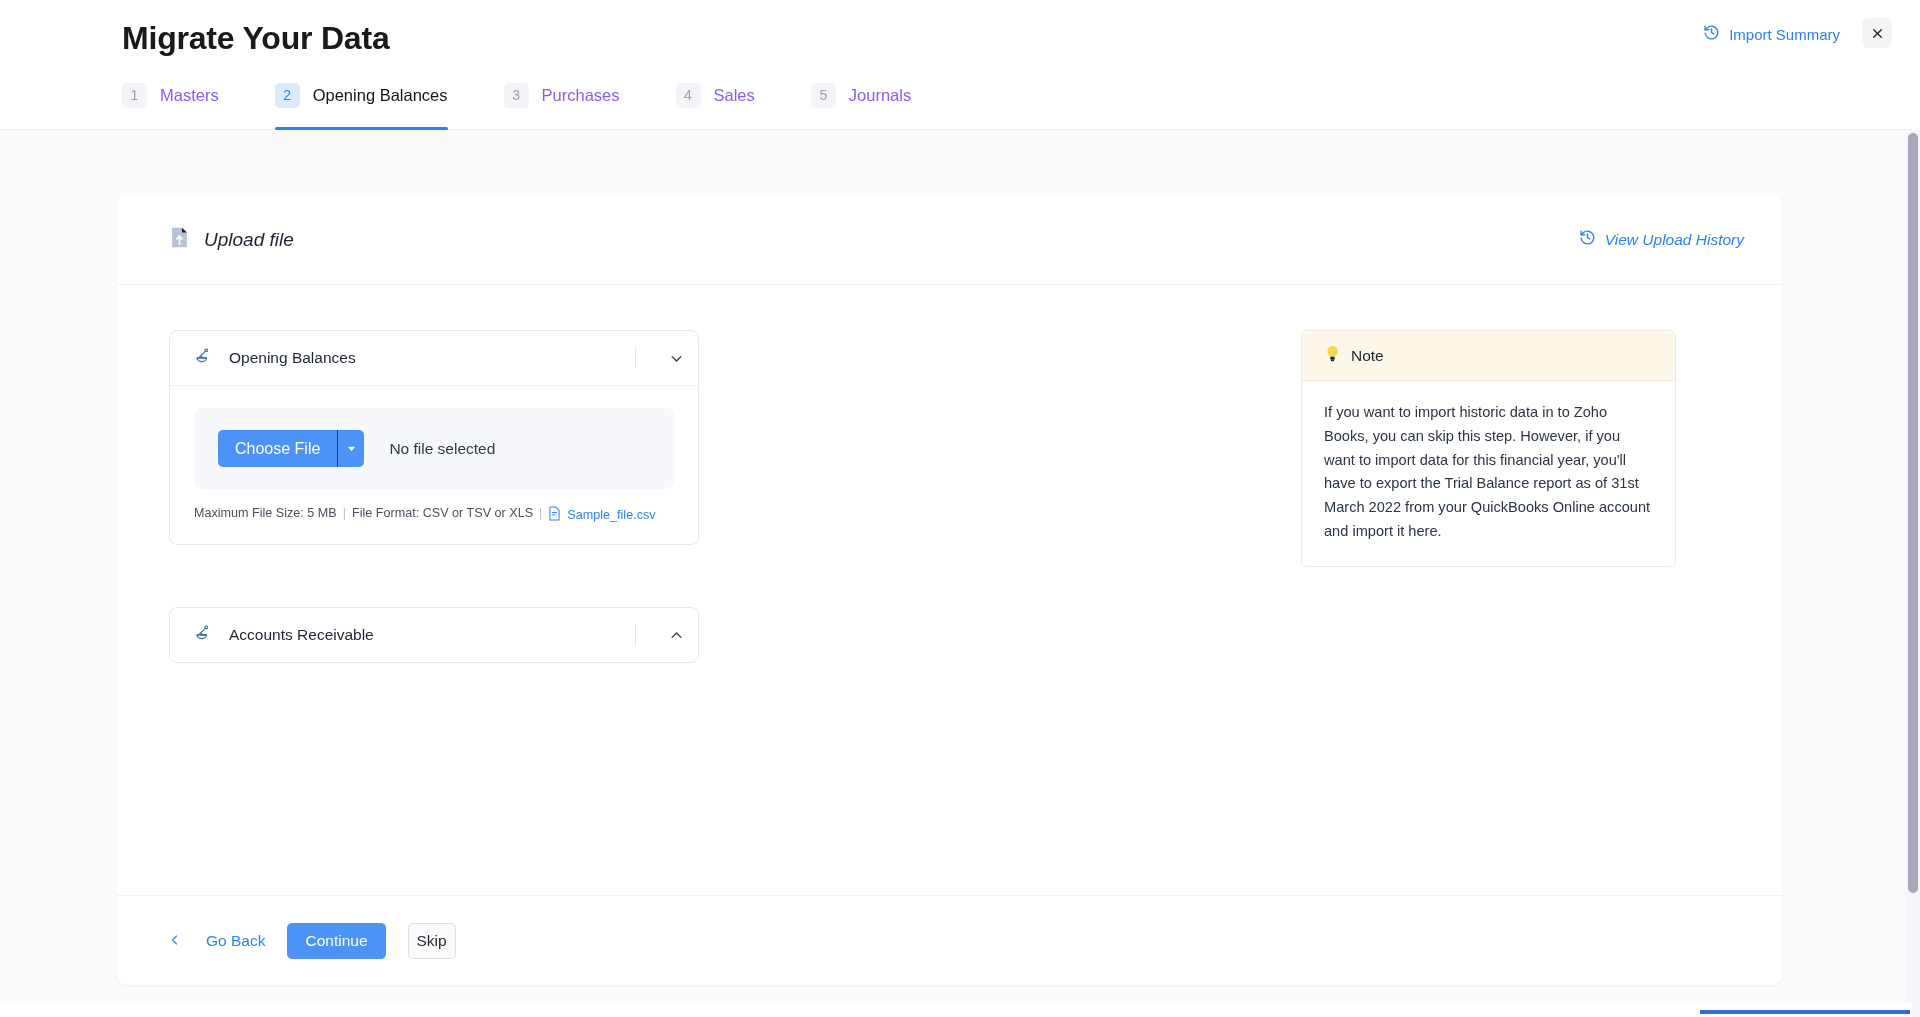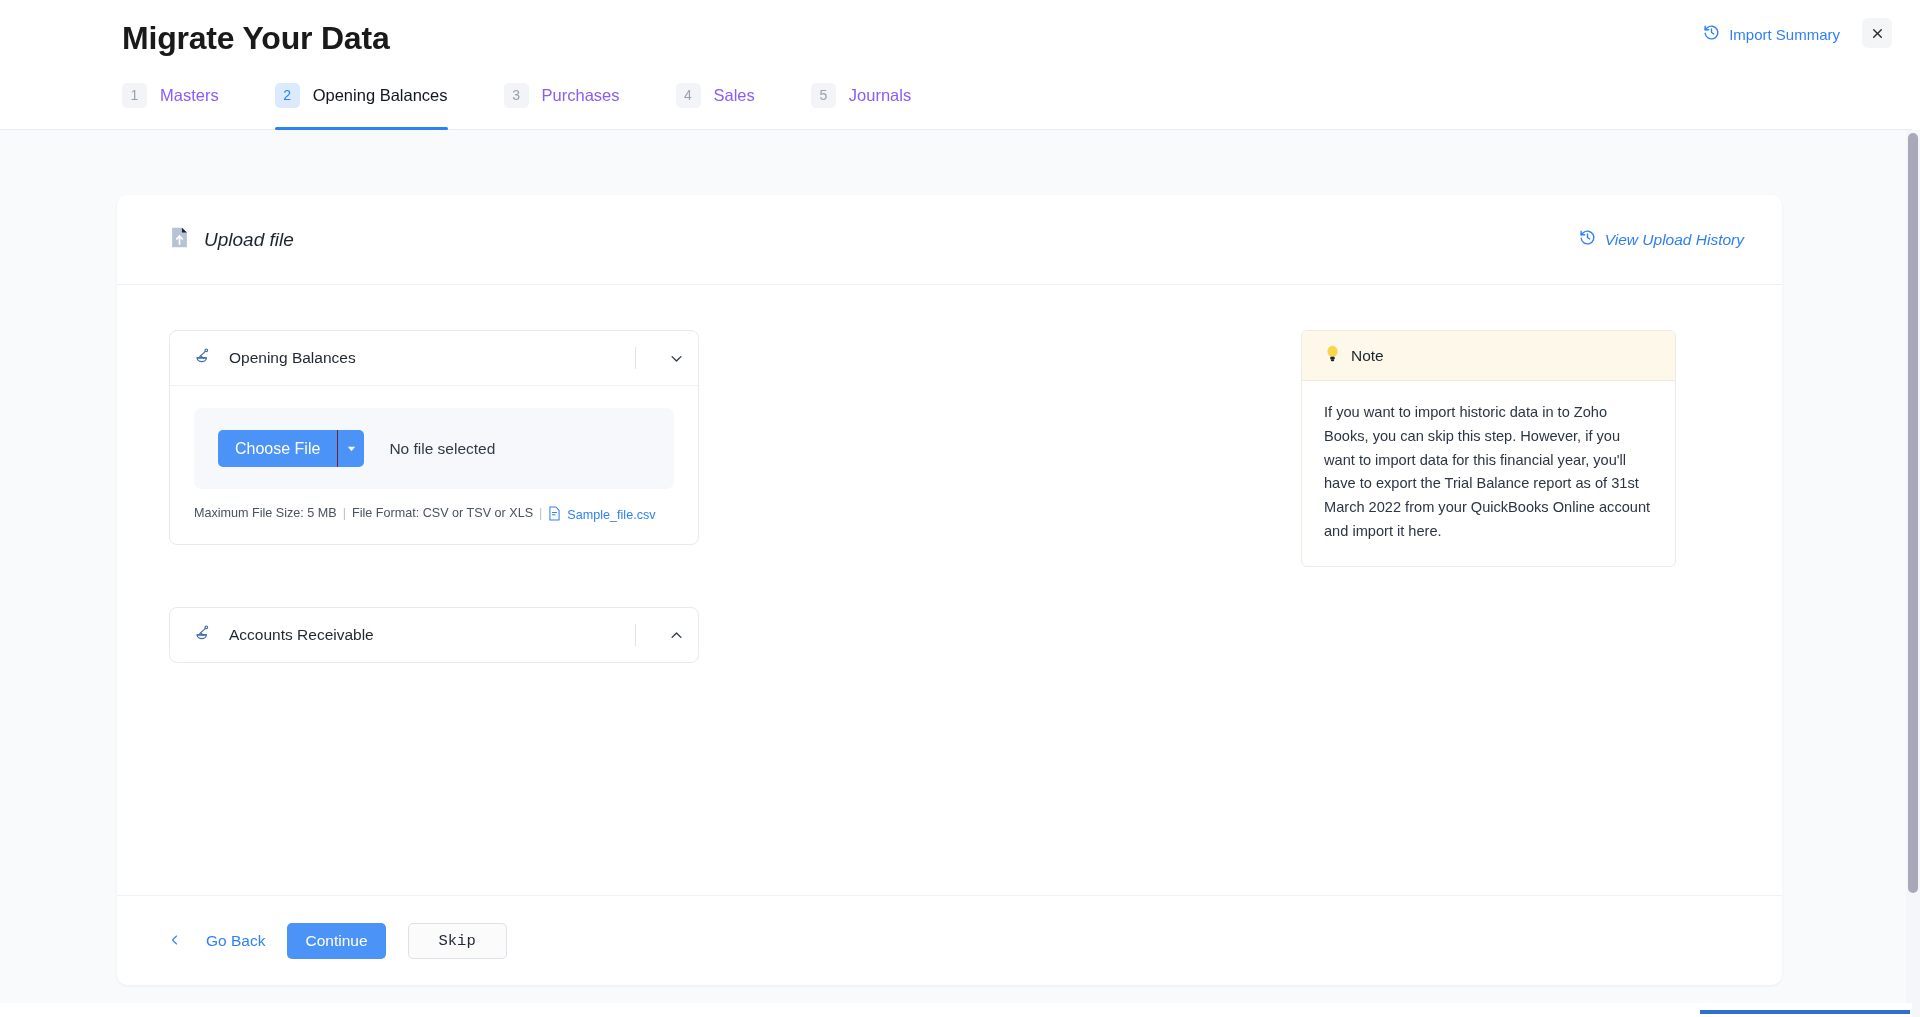--- a/index.html
+++ b/index.html
@@ -320,27 +320,27 @@
     align-items: center;
     cursor: pointer;
     border: none;
     font-family: "Liberation Sans", sans-serif;
   }
   .btn-skip {
     background: #fbfbfc;
     color: #1f2733;
     font-size: 15.5px;
     height: 36px;
-    padding: 0 30px;
+    padding: 0 8px;
     border-radius: 5px;
     border: 1px solid #dde2e9;
     display: flex;
     align-items: center;
     cursor: pointer;
-    font-family: Liberation Mono, monospace;
+    font-family: Liberation Sans, sans-serif;
   }
 
   
   .vscroll-track {
     position: absolute;
     right: 0; top: 130px;
     width: 14px;
     height: 887px;
     background: #f5f6f9;
   }

